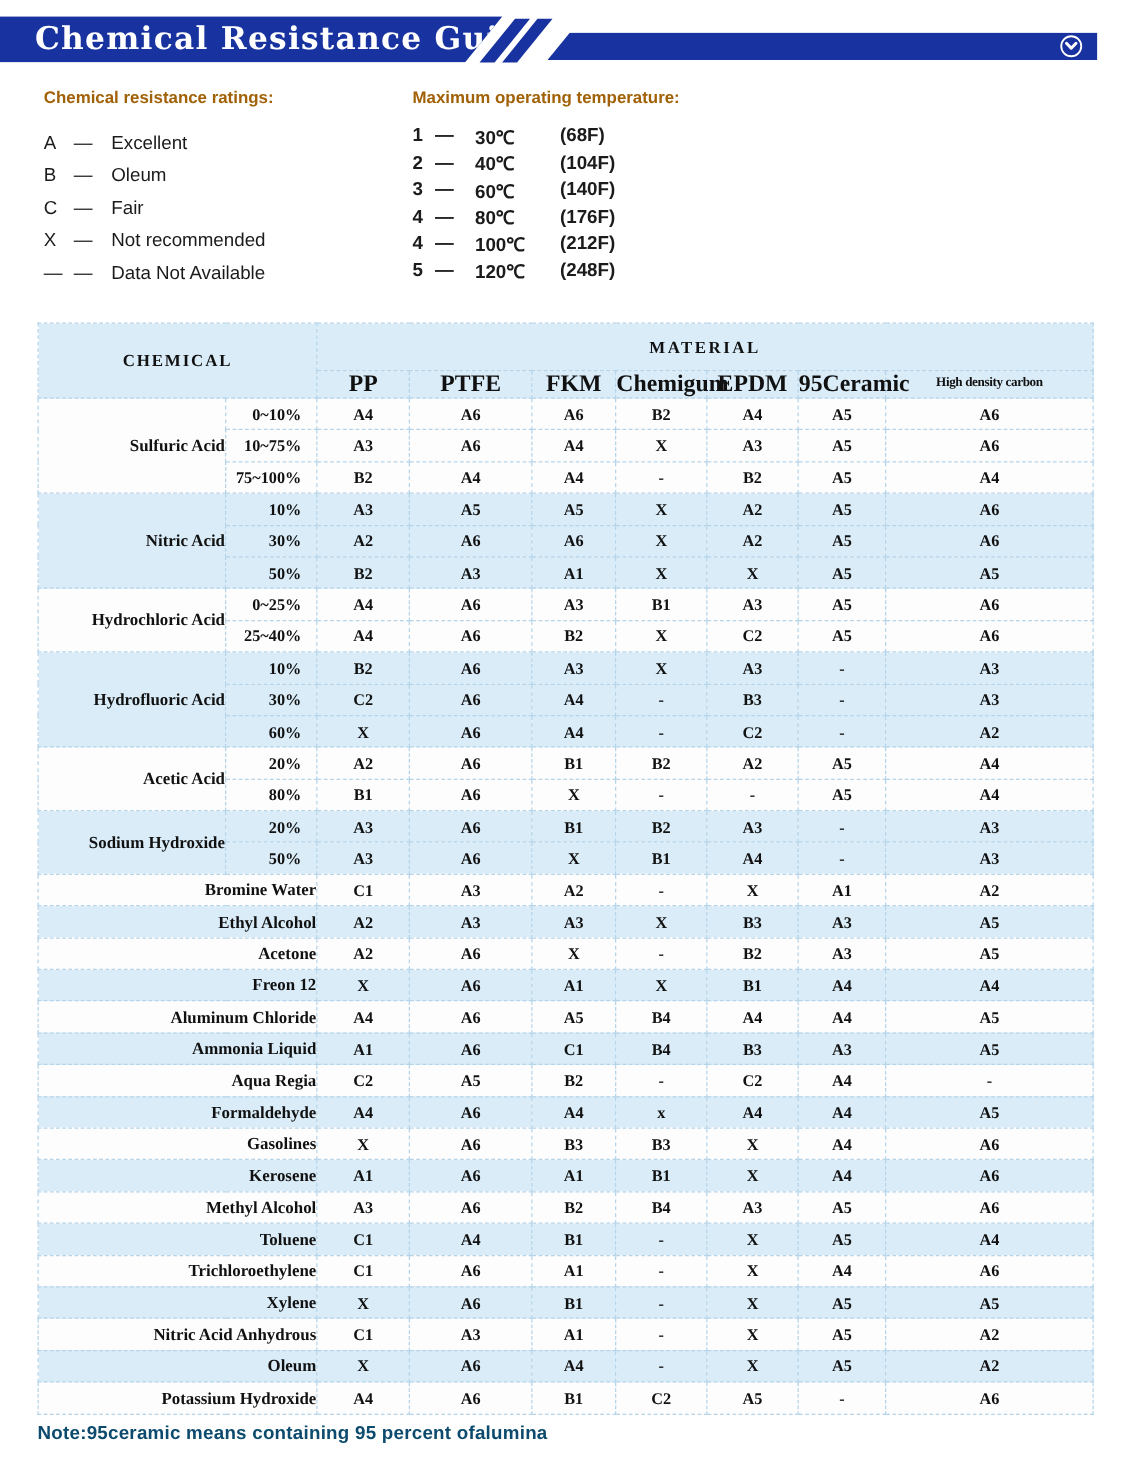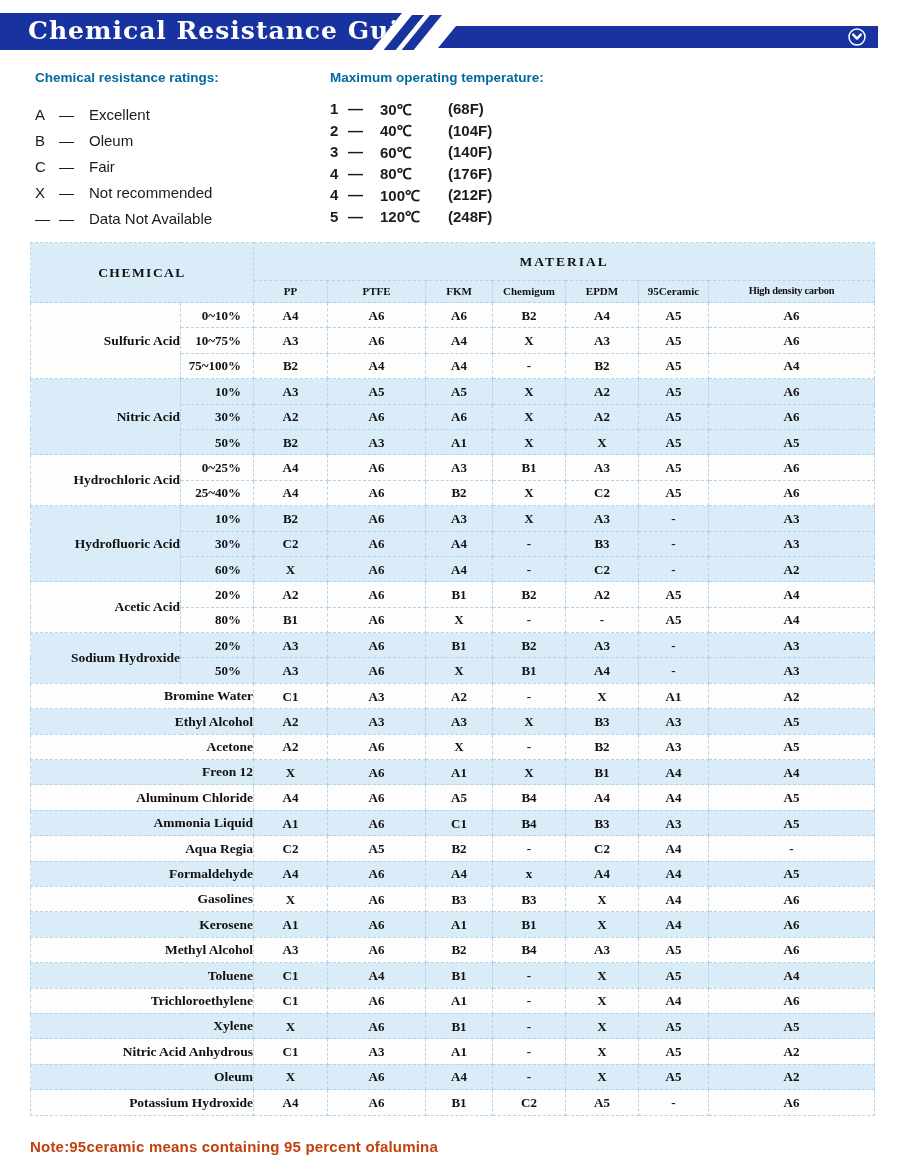--- a/index.html
+++ b/index.html
@@ -27,60 +27,60 @@
     position:absolute; left:438px; top:26px; width:440px; height:22px;
     background:#18339f;
     clip-path:polygon(18px 0, 100% 0, 100% 100%, 0 100%);
   }
   .banner-right svg{ position:absolute; right:10px; top:0; }
 
   
   .legend-block{ position:absolute; }
   #ratings-block{ left:35px; top:70px; }
   #temps-block{ left:330px; top:70px; }
-  .legend-title{ font-size:13.5px; font-weight:bold; color:#0369a1; }
+  .legend-title{ font-size:13.5px; font-weight:bold; color:#a16207; }
   #ratings-list{ margin-top:16px; }
   #temps-list{ margin-top:13px; }
   .legend-item{ display:flex; align-items:center; height:26px;
     font-size:15px; color:#1b1b1b; }
   .l-code{ width:24px; }
   .l-dash{ width:30px; }
   .temp-item{ display:flex; align-items:center; height:21.5px;
     font-size:15px; font-weight:bold; color:#1b1b1b; }
   .t-code{ width:18px; }
   .t-dash{ width:32px; }
   .t-temp{ width:60px; }
   .t-f{ margin-left:8px; }
 
   
   table{
-    position:absolute; left:30px; top:242px; width:844px;
+    position:absolute; left:30px; top:258px; width:844px;
     border-collapse:collapse; table-layout:fixed;
     font-family:"Liberation Serif", serif; color:#111;
   }
   th, td{ border:1px dashed #b5d4e9; line-height:1; }
   thead th{ background:#d9ecf8; font-weight:bold; }
   .chem-header{ font-size:13.5px; letter-spacing:1.5px; }
   .mat-header{ height:38px; font-size:13.5px; letter-spacing:2px; }
-  .mat-th{ height:22px; font-size:11px; }
+  .mat-th{ height:22px; font-size:19px; }
   .mat-th.hdc{ font-size:10.5px; letter-spacing:-0.3px; }
   tbody td{ height:25.4px; }
   tr.shade-blue td{ background:#d9ecf8; }
   tr.shade-white td{ background:#fdfdfd; }
   td.chem-name{ font-weight:bold; font-size:13.5px; text-align:right;
     padding-left:12px; }
   td.chem-name.single{ padding-left:57px; }
   td.conc{ font-weight:bold; font-size:13px; text-align:right;
     padding-right:12px; }
   td.val{ font-weight:bold; font-size:13px; text-align:center; }
 
   
   .note{
     position:absolute; left:30px; top:1138px;
-    font-size:15px; font-weight:bold; color:#c2410c; letter-spacing:0.2px;
+    font-size:15px; font-weight:bold; color:#0c4a6e; letter-spacing:0.2px;
   }
 </style>
 </head>
 <body>
 
 <div class="banner-left">
   <span>Chemical Resistance Guide</span>
 </div>
 <div class="slash slash1"></div>
 <div class="slash slash2"></div>

